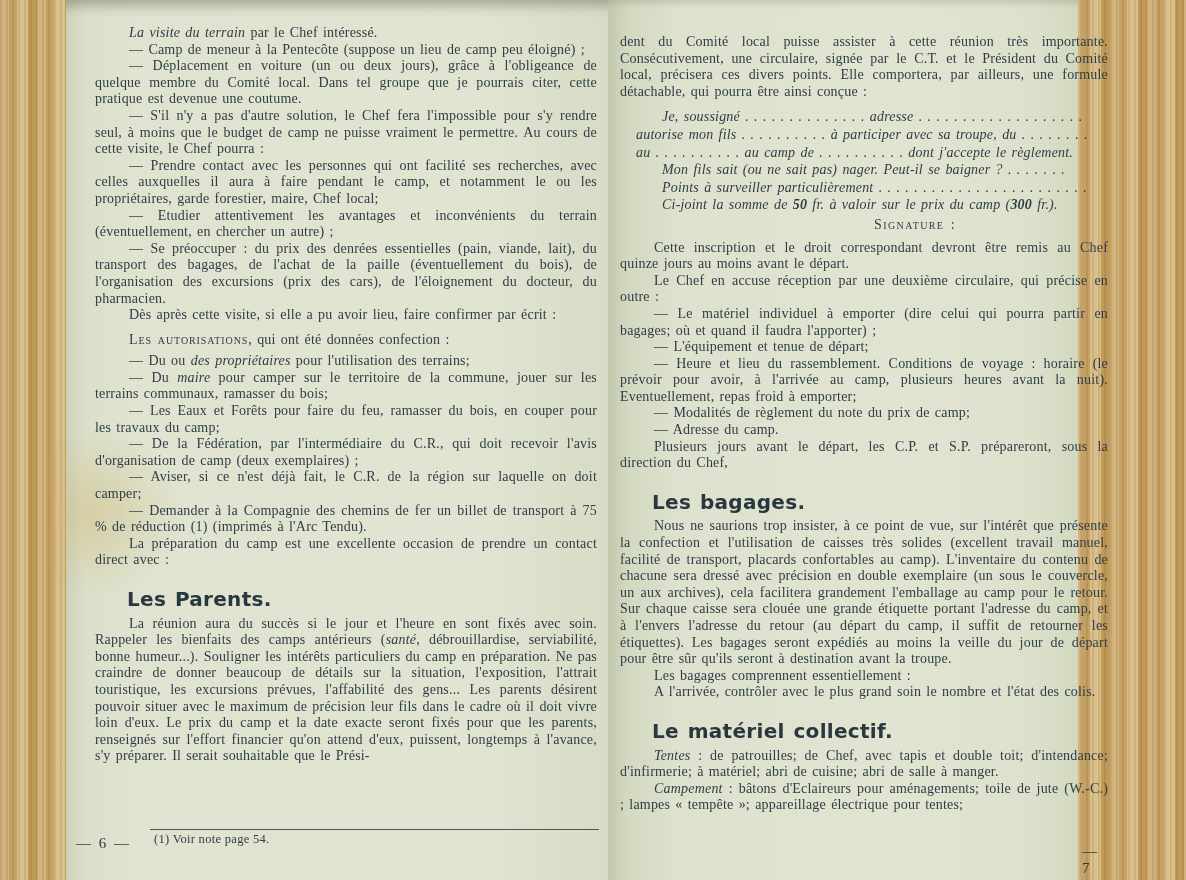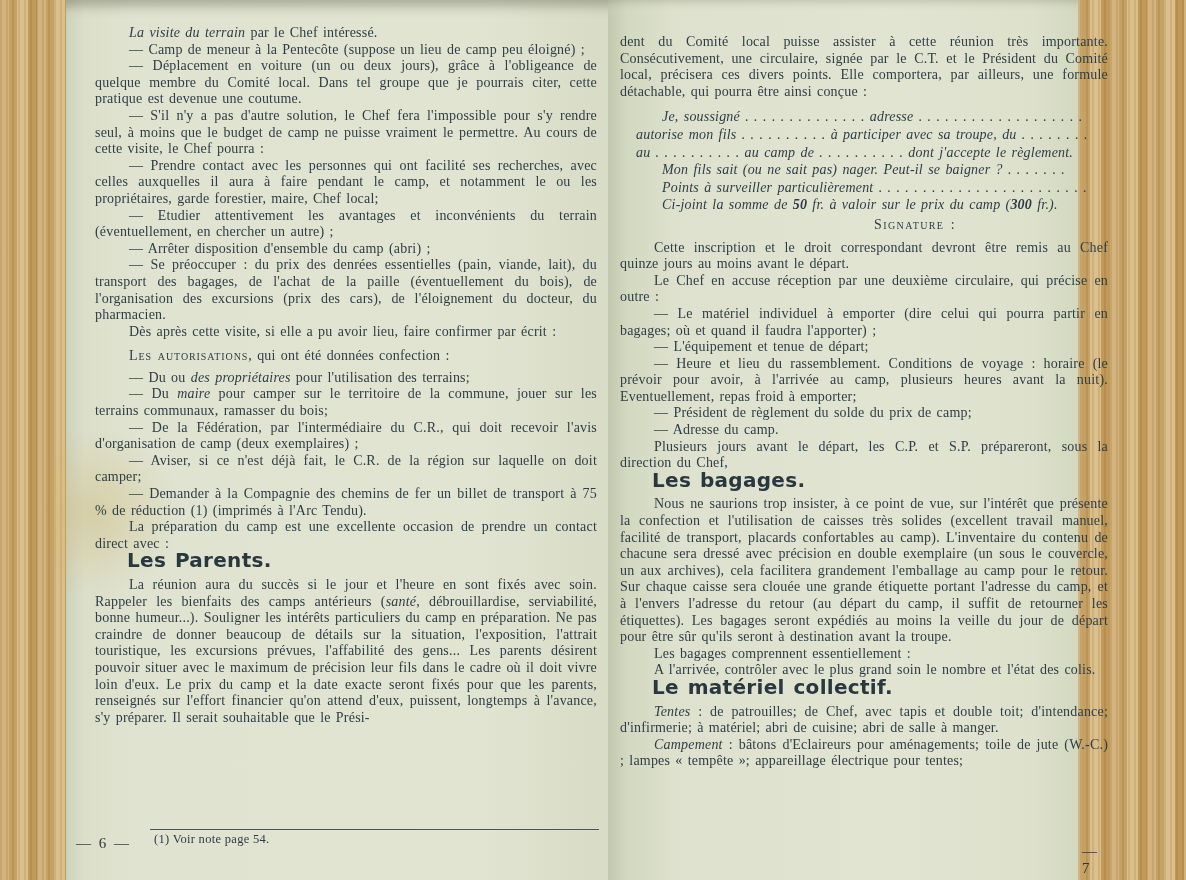--- a/index.html
+++ b/index.html
@@ -43,21 +43,21 @@
   .p { text-indent:34px; }
   .noindent { text-indent:0; }
   .sp-t { margin-top:8px; }
   .sp-b { margin-bottom:5px; }
   .it { font-style:italic; }
   .sc { font-variant:small-caps; letter-spacing:0.9px; }
   .bi { font-weight:bold; }
 
   .heading {
     font-family:"DejaVu Sans", sans-serif; font-weight:700; font-size:20px;
-    letter-spacing:0.3px; margin:0 0 8px; text-indent:32px; text-align:left; color:#29373f;
+    letter-spacing:0.3px; margin:22px 0 8px; text-indent:32px; text-align:left; color:#29373f;
   }
   .form { font-style:italic; margin:8px 16px 6px; line-height:17.6px; text-align:left; }
   .fl { text-indent:0; }
   .fl-ind { padding-left:26px; }
   .signature { font-style:normal; font-variant:small-caps; letter-spacing:1.4px; padding-left:238px; margin-top:2px; }
 
   .rule-footnote { position:absolute; left:84px; top:829px; width:449px; height:1px; background:#4a565c; }
   .footnote { position:absolute; left:88px; top:832px; font-size:12.5px; letter-spacing:0.3px; }
   .pnum { font-size:15px; letter-spacing:2px; color:#2b3940; }
   .pnum-left  { position:absolute; left:10px; top:835px; }
@@ -73,26 +73,26 @@
 
 <div class="page page-left">
   <div class="stain"></div>
   <div class="textcol textcol-left">
     <p class="p"><span class="it">La visite du terrain</span><span> par le Chef intéressé.</span></p>
     <p class="p">— Camp de meneur à la Pentecôte (suppose un lieu de camp peu éloigné) ;</p>
     <p class="p">— Déplacement en voiture (un ou deux jours), grâce à l'obligeance de quelque membre du Comité local. Dans tel groupe que je pourrais citer, cette pratique est devenue une coutume.</p>
     <p class="p">— S'il n'y a pas d'autre solution, le Chef fera l'impossible pour s'y rendre seul, à moins que le budget de camp ne puisse vraiment le permettre. Au cours de cette visite, le Chef pourra :</p>
     <p class="p">— Prendre contact avec les personnes qui ont facilité ses recherches, avec celles auxquelles il aura à faire pendant le camp, et notamment le ou les propriétaires, garde forestier, maire, Chef local;</p>
     <p class="p">— Etudier attentivement les avantages et inconvénients du terrain (éventuellement, en chercher un autre) ;</p>
-    <p class="p">— Arrêter disposition d'ensemble du camp (abri) ;</p>
     <p class="p">— Se préoccuper : du prix des denrées essentielles (pain, viande, lait), du transport des bagages, de l'achat de la paille (éventuellement du bois), de l'organisation des excursions (prix des cars), de l'éloignement du docteur, du pharmacien.</p>
     <p class="p">Dès après cette visite, si elle a pu avoir lieu, faire confirmer par écrit :</p>
     <p class="p sp-t sp-b"><span class="sc">Les autorisations</span><span>, qui ont été données confection :</span></p>
     <p class="p"><span>— Du ou </span><span class="it">des propriétaires</span><span> pour l'utilisation des terrains;</span></p>
     <p class="p"><span>— Du </span><span class="it">maire</span><span> pour camper sur le territoire de la commune, jouer sur les terrains communaux, ramasser du bois;</span></p>
+    <p class="p">— Les Eaux et Forêts pour faire du feu, ramasser du bois, en couper pour les travaux du camp;</p>
     <p class="p">— De la Fédération, par l'intermédiaire du C.R., qui doit recevoir l'avis d'organisation de camp (deux exemplaires) ;</p>
     <p class="p">— Aviser, si ce n'est déjà fait, le C.R. de la région sur laquelle on doit camper;</p>
     <p class="p">— Demander à la Compagnie des chemins de fer un billet de transport à 75 % de réduction (1) (imprimés à l'Arc Tendu).</p>
     <p class="p">La préparation du camp est une excellente occasion de prendre un contact direct avec :</p>
     <h2 class="heading">Les Parents.</h2>
     <p class="p"><span>La réunion aura du succès si le jour et l'heure en sont fixés avec soin. Rappeler les bienfaits des camps antérieurs (</span><span class="it">santé</span><span>, débrouillardise, serviabilité, bonne humeur...). Souligner les intérêts particuliers du camp en préparation. Ne pas craindre de donner beaucoup de détails sur la situation, l'exposition, l'attrait touristique, les excursions prévues, l'affabilité des gens... Les parents désirent pouvoir situer avec le maximum de précision leur fils dans le cadre où il doit vivre loin d'eux. Le prix du camp et la date exacte seront fixés pour que les parents, renseignés sur l'effort financier qu'on attend d'eux, puissent, longtemps à l'avance, s'y préparer. Il serait souhaitable que le Prési-</span></p>
   </div>
   <div class="rule-footnote"></div>
   <div class="footnote">(1) Voir note page 54.</div>
   <div class="pnum pnum-left">— 6 —</div>
@@ -108,21 +108,21 @@
       <p class="fl fl-ind">Mon fils sait (ou ne sait pas) nager. Peut-il se baigner ? . . . . . . .</p>
       <p class="fl fl-ind">Points à surveiller particulièrement . . . . . . . . . . . . . . . . . . . . . . . .</p>
       <p class="fl fl-ind"><span>Ci-joint la somme de </span><span class="bi">50</span><span> fr. à valoir sur le prix du camp (</span><span class="bi">300</span><span> fr.).</span></p>
       <p class="signature">Signature :</p>
     </div>
     <p class="p">Cette inscription et le droit correspondant devront être remis au Chef quinze jours au moins avant le départ.</p>
     <p class="p">Le Chef en accuse réception par une deuxième circulaire, qui précise en outre :</p>
     <p class="p">— Le matériel individuel à emporter (dire celui qui pourra partir en bagages; où et quand il faudra l'apporter) ;</p>
     <p class="p">— L'équipement et tenue de départ;</p>
     <p class="p">— Heure et lieu du rassemblement. Conditions de voyage : horaire (le prévoir pour avoir, à l'arrivée au camp, plusieurs heures avant la nuit). Eventuellement, repas froid à emporter;</p>
-    <p class="p">— Président de règlement du solde du prix de camp;</p>
+    <p class="p">— Modalités de règlement du note du prix de camp;</p>
     <p class="p">— Adresse du camp.</p>
     <p class="p">Plusieurs jours avant le départ, les C.P. et S.P. prépareront, sous la direction du Chef,</p>
     <h2 class="heading">Les bagages.</h2>
     <p class="p">Nous ne saurions trop insister, à ce point de vue, sur l'intérêt que présente la confection et l'utilisation de caisses très solides (excellent travail manuel, facilité de transport, placards confortables au camp). L'inventaire du contenu de chacune sera dressé avec précision en double exemplaire (un sous le couvercle, un aux archives), cela facilitera grandement l'emballage au camp pour le retour. Sur chaque caisse sera clouée une grande étiquette portant l'adresse du camp, et à l'envers l'adresse du retour (au départ du camp, il suffit de retourner les étiquettes). Les bagages seront expédiés au moins la veille du jour de départ pour être sûr qu'ils seront à destination avant la troupe.</p>
     <p class="p">Les bagages comprennent essentiellement :</p>
     <p class="p">A l'arrivée, contrôler avec le plus grand soin le nombre et l'état des colis.</p>
     <h2 class="heading">Le matériel collectif.</h2>
     <p class="p"><span class="it">Tentes</span><span> : de patrouilles; de Chef, avec tapis et double toit; d'intendance; d'infirmerie; à matériel; abri de cuisine; abri de salle à manger.</span></p>
     <p class="p"><span class="it">Campement</span><span> : bâtons d'Eclaireurs pour aménagements; toile de jute (W.-C.) ; lampes « tempête »; appareillage électrique pour tentes;</span></p>
   </div>

